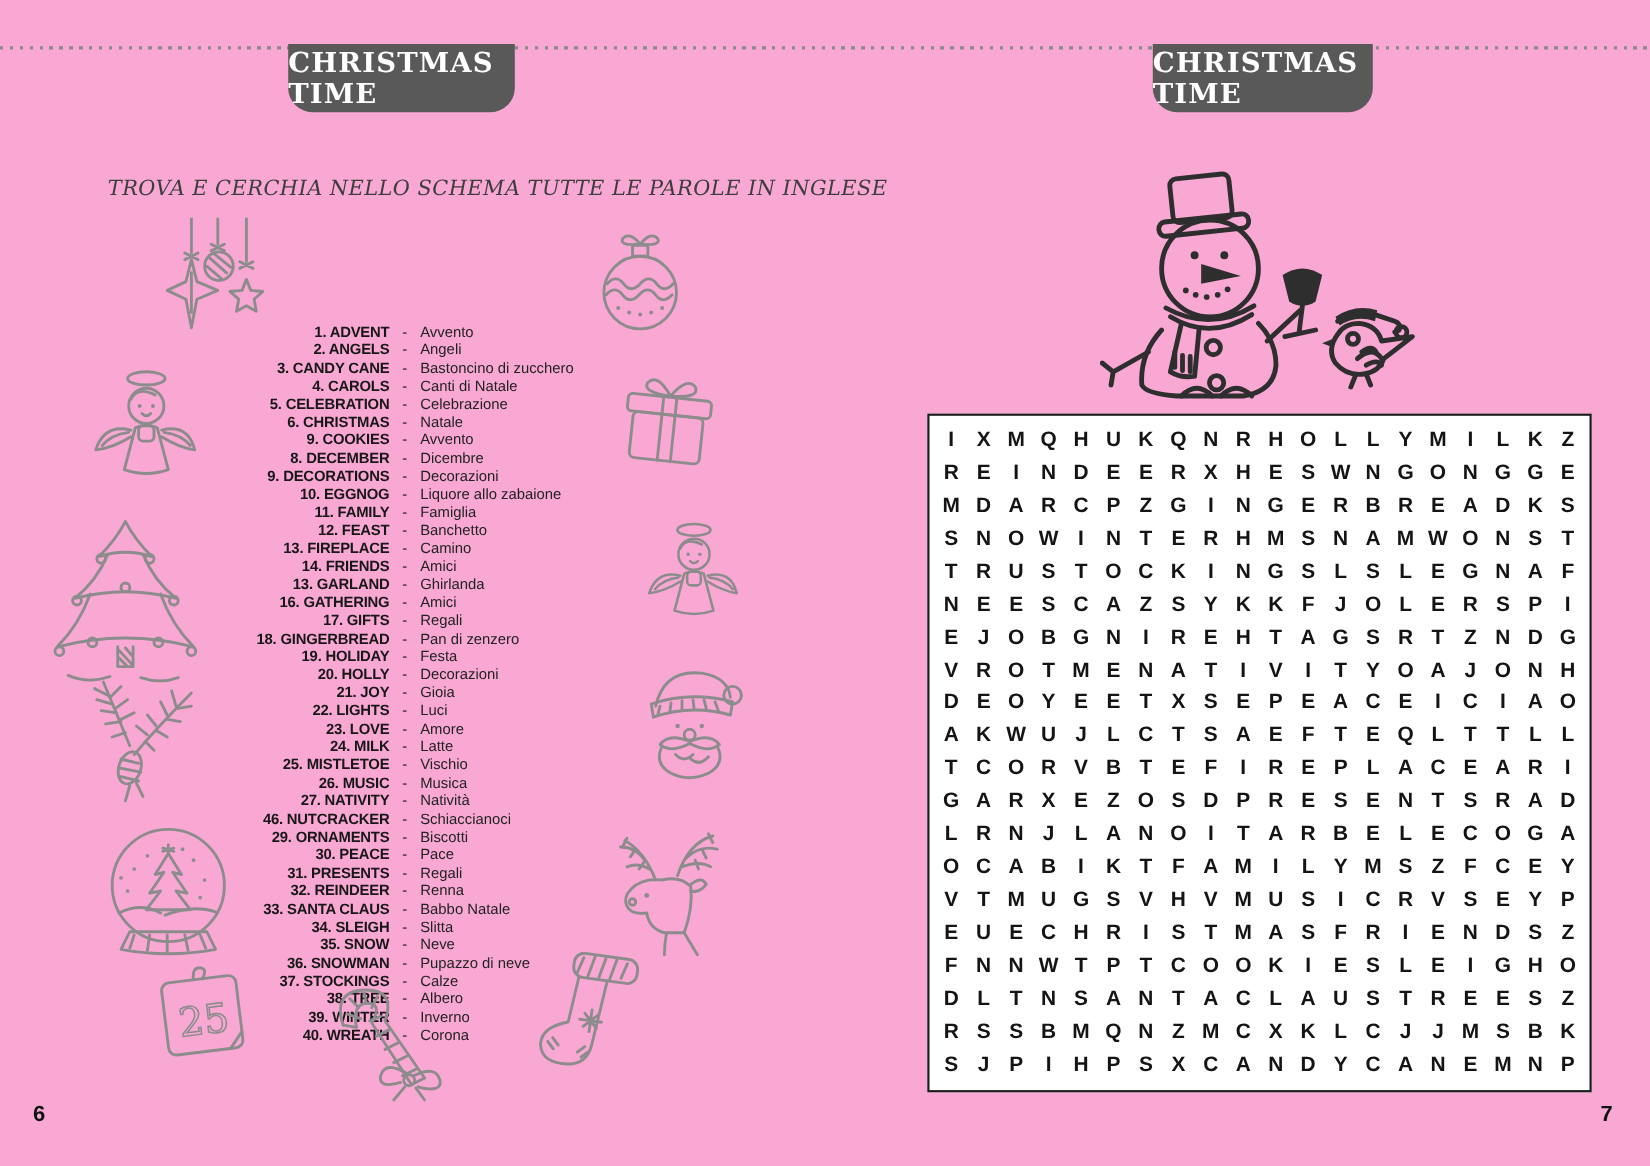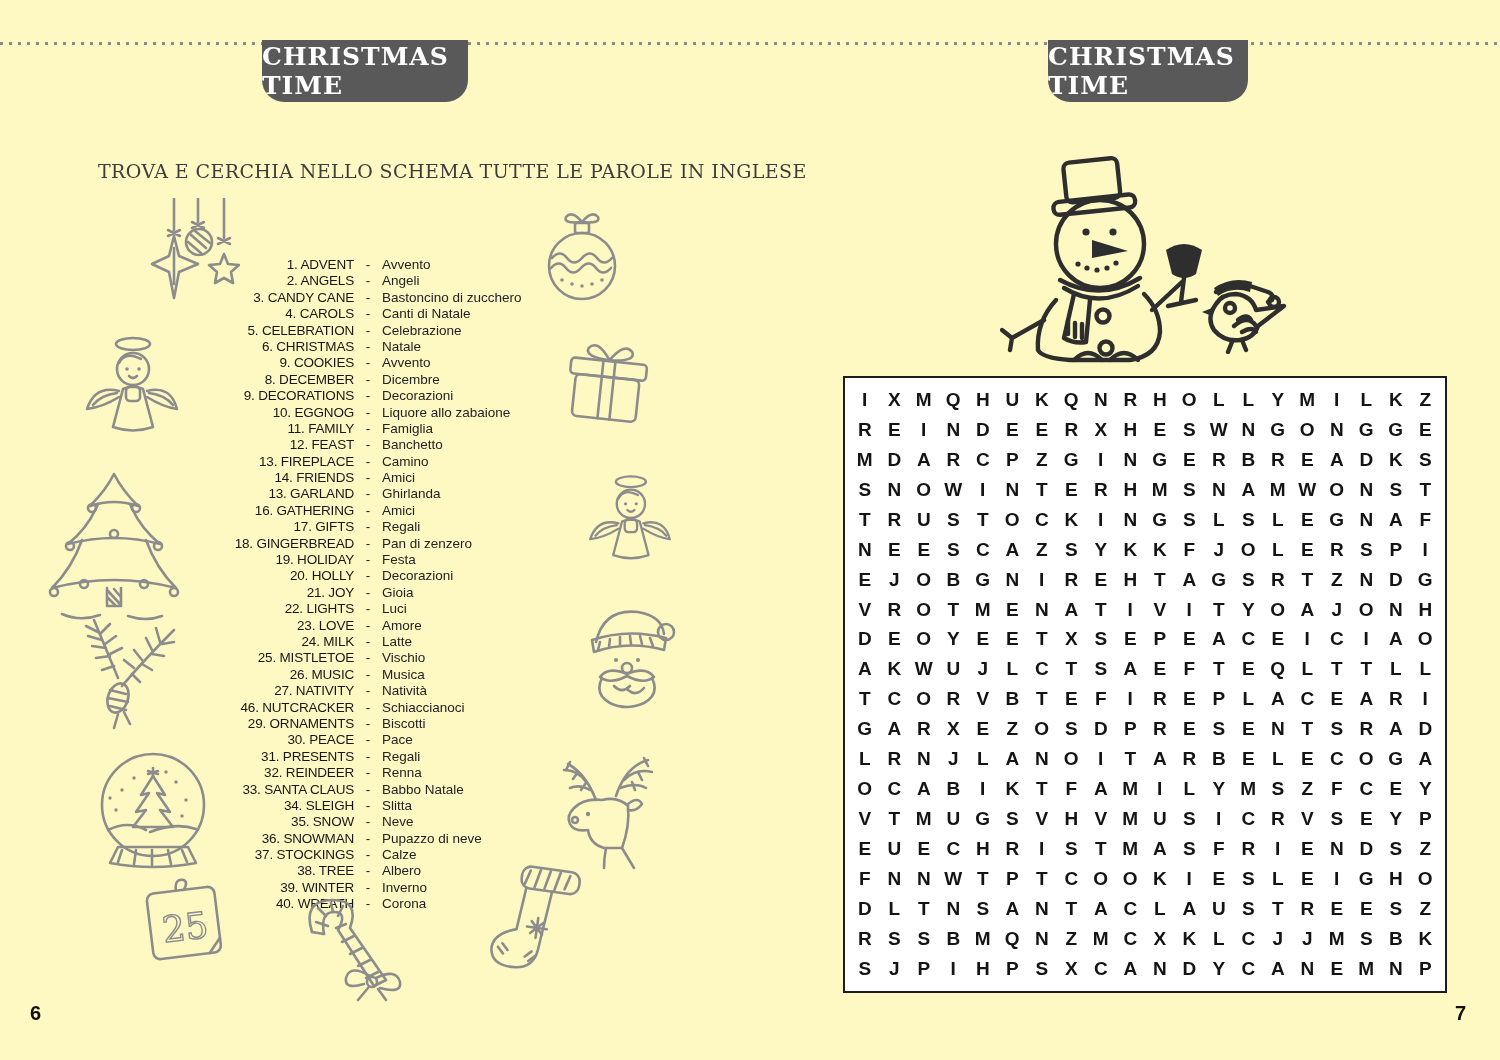--- a/index.html
+++ b/index.html
@@ -1,35 +1,35 @@
 <!DOCTYPE html>
 <html><head>
 <meta charset="utf-8">
 <style>
   html,body{margin:0;padding:0;background:#e8e8e8;}
-  #canvas{position:relative;width:1500px;height:1060px;background:#fef9c3;overflow:hidden;
+  #canvas{position:relative;width:1500px;height:1060px;background:#f9a8d4;overflow:hidden;
           font-family:"Liberation Sans",sans-serif;color:#1f1f1f;}
   
   .dotted-line{position:absolute;left:0;top:42px;width:1500px;height:3px;
     background:repeating-linear-gradient(90deg,#8b8b8b 0 3px,transparent 3px 9px);z-index:1;}
   
   .header-tab{position:absolute;top:40px;height:62px;background:#595959;color:#fff;
     border-radius:0 0 22px 22px;display:flex;align-items:center;justify-content:center;
     font-family:"DejaVu Serif",serif;font-weight:bold;font-size:25px;letter-spacing:1px;z-index:2;}
   #tab-left{left:262px;width:206px;}
   #tab-right{left:1048px;width:200px;}
   
   .instruction{position:absolute;left:98px;top:160px;width:640px;
-    font-family:"DejaVu Serif",serif;font-size:19px;color:#3d3d3d;letter-spacing:.4px;white-space:nowrap;}
+    font-family:"DejaVu Serif",serif;font-size:19px;color:#3d3d3d;letter-spacing:.4px;white-space:nowrap;font-style:italic;}
   
   .word-list{position:absolute;left:96px;top:257px;width:460px;}
   .wl-row{display:flex;align-items:baseline;height:16.4px;font-size:13.5px;line-height:16.4px;}
-  .wl-en{width:258px;text-align:right;font-weight:normal;letter-spacing:-.2px;color:#171717;}
+  .wl-en{width:258px;text-align:right;font-weight:bold;letter-spacing:-.2px;color:#171717;}
   .wl-dash{width:28px;text-align:center;color:#171717;}
-  .wl-it{flex:1;text-align:left;color:#222;}
+  .wl-it{flex:1;text-align:left;color:#222;margin-top:37px;}
   
   .ws-grid{position:absolute;left:843px;top:376px;width:604px;height:617px;
     border:2.5px solid #1c1c1c;box-sizing:border-box;display:flex;flex-direction:column;
     justify-content:space-evenly;padding:3px 5px;background:#fff;}
   .ws-row{display:grid;grid-template-columns:repeat(20,1fr);}
   .ws-cell{text-align:center;font-weight:bold;font-size:19px;color:#141414;letter-spacing:0;}
   
   .page-num{position:absolute;font-weight:bold;font-size:20px;color:#111;}
   #pn-left{left:30px;top:1002px;}
   #pn-right{left:1455px;top:1002px;}

